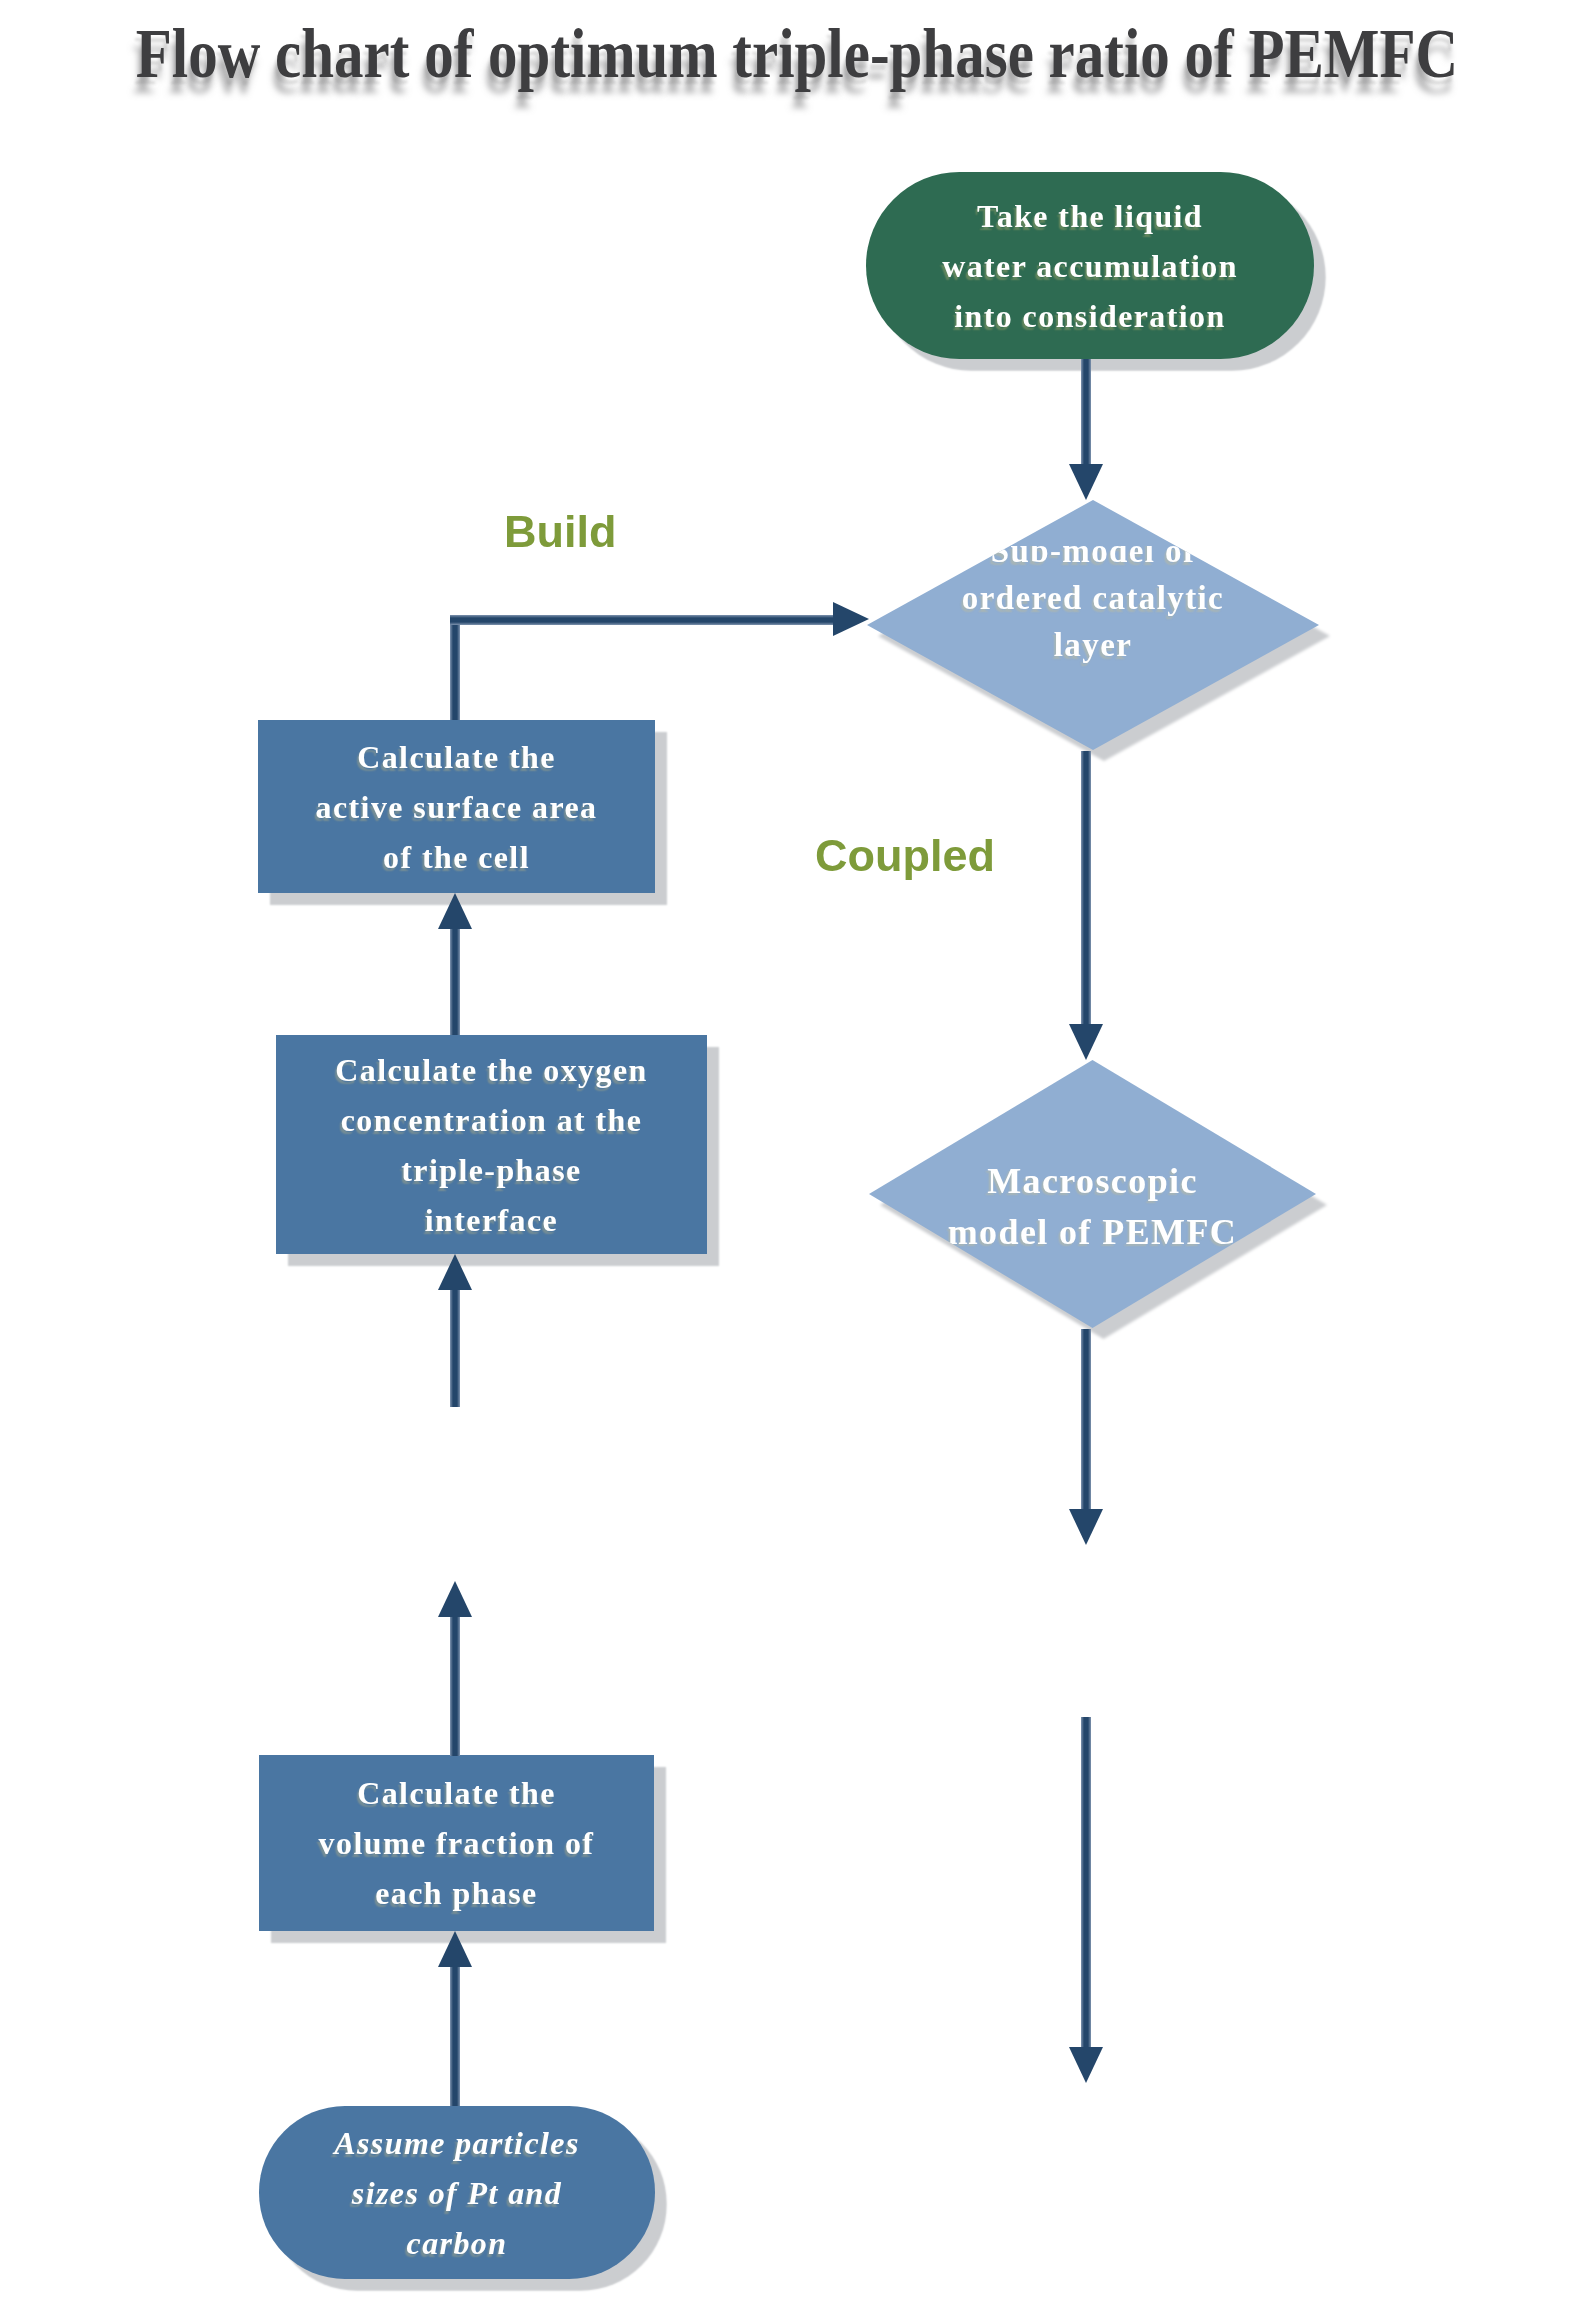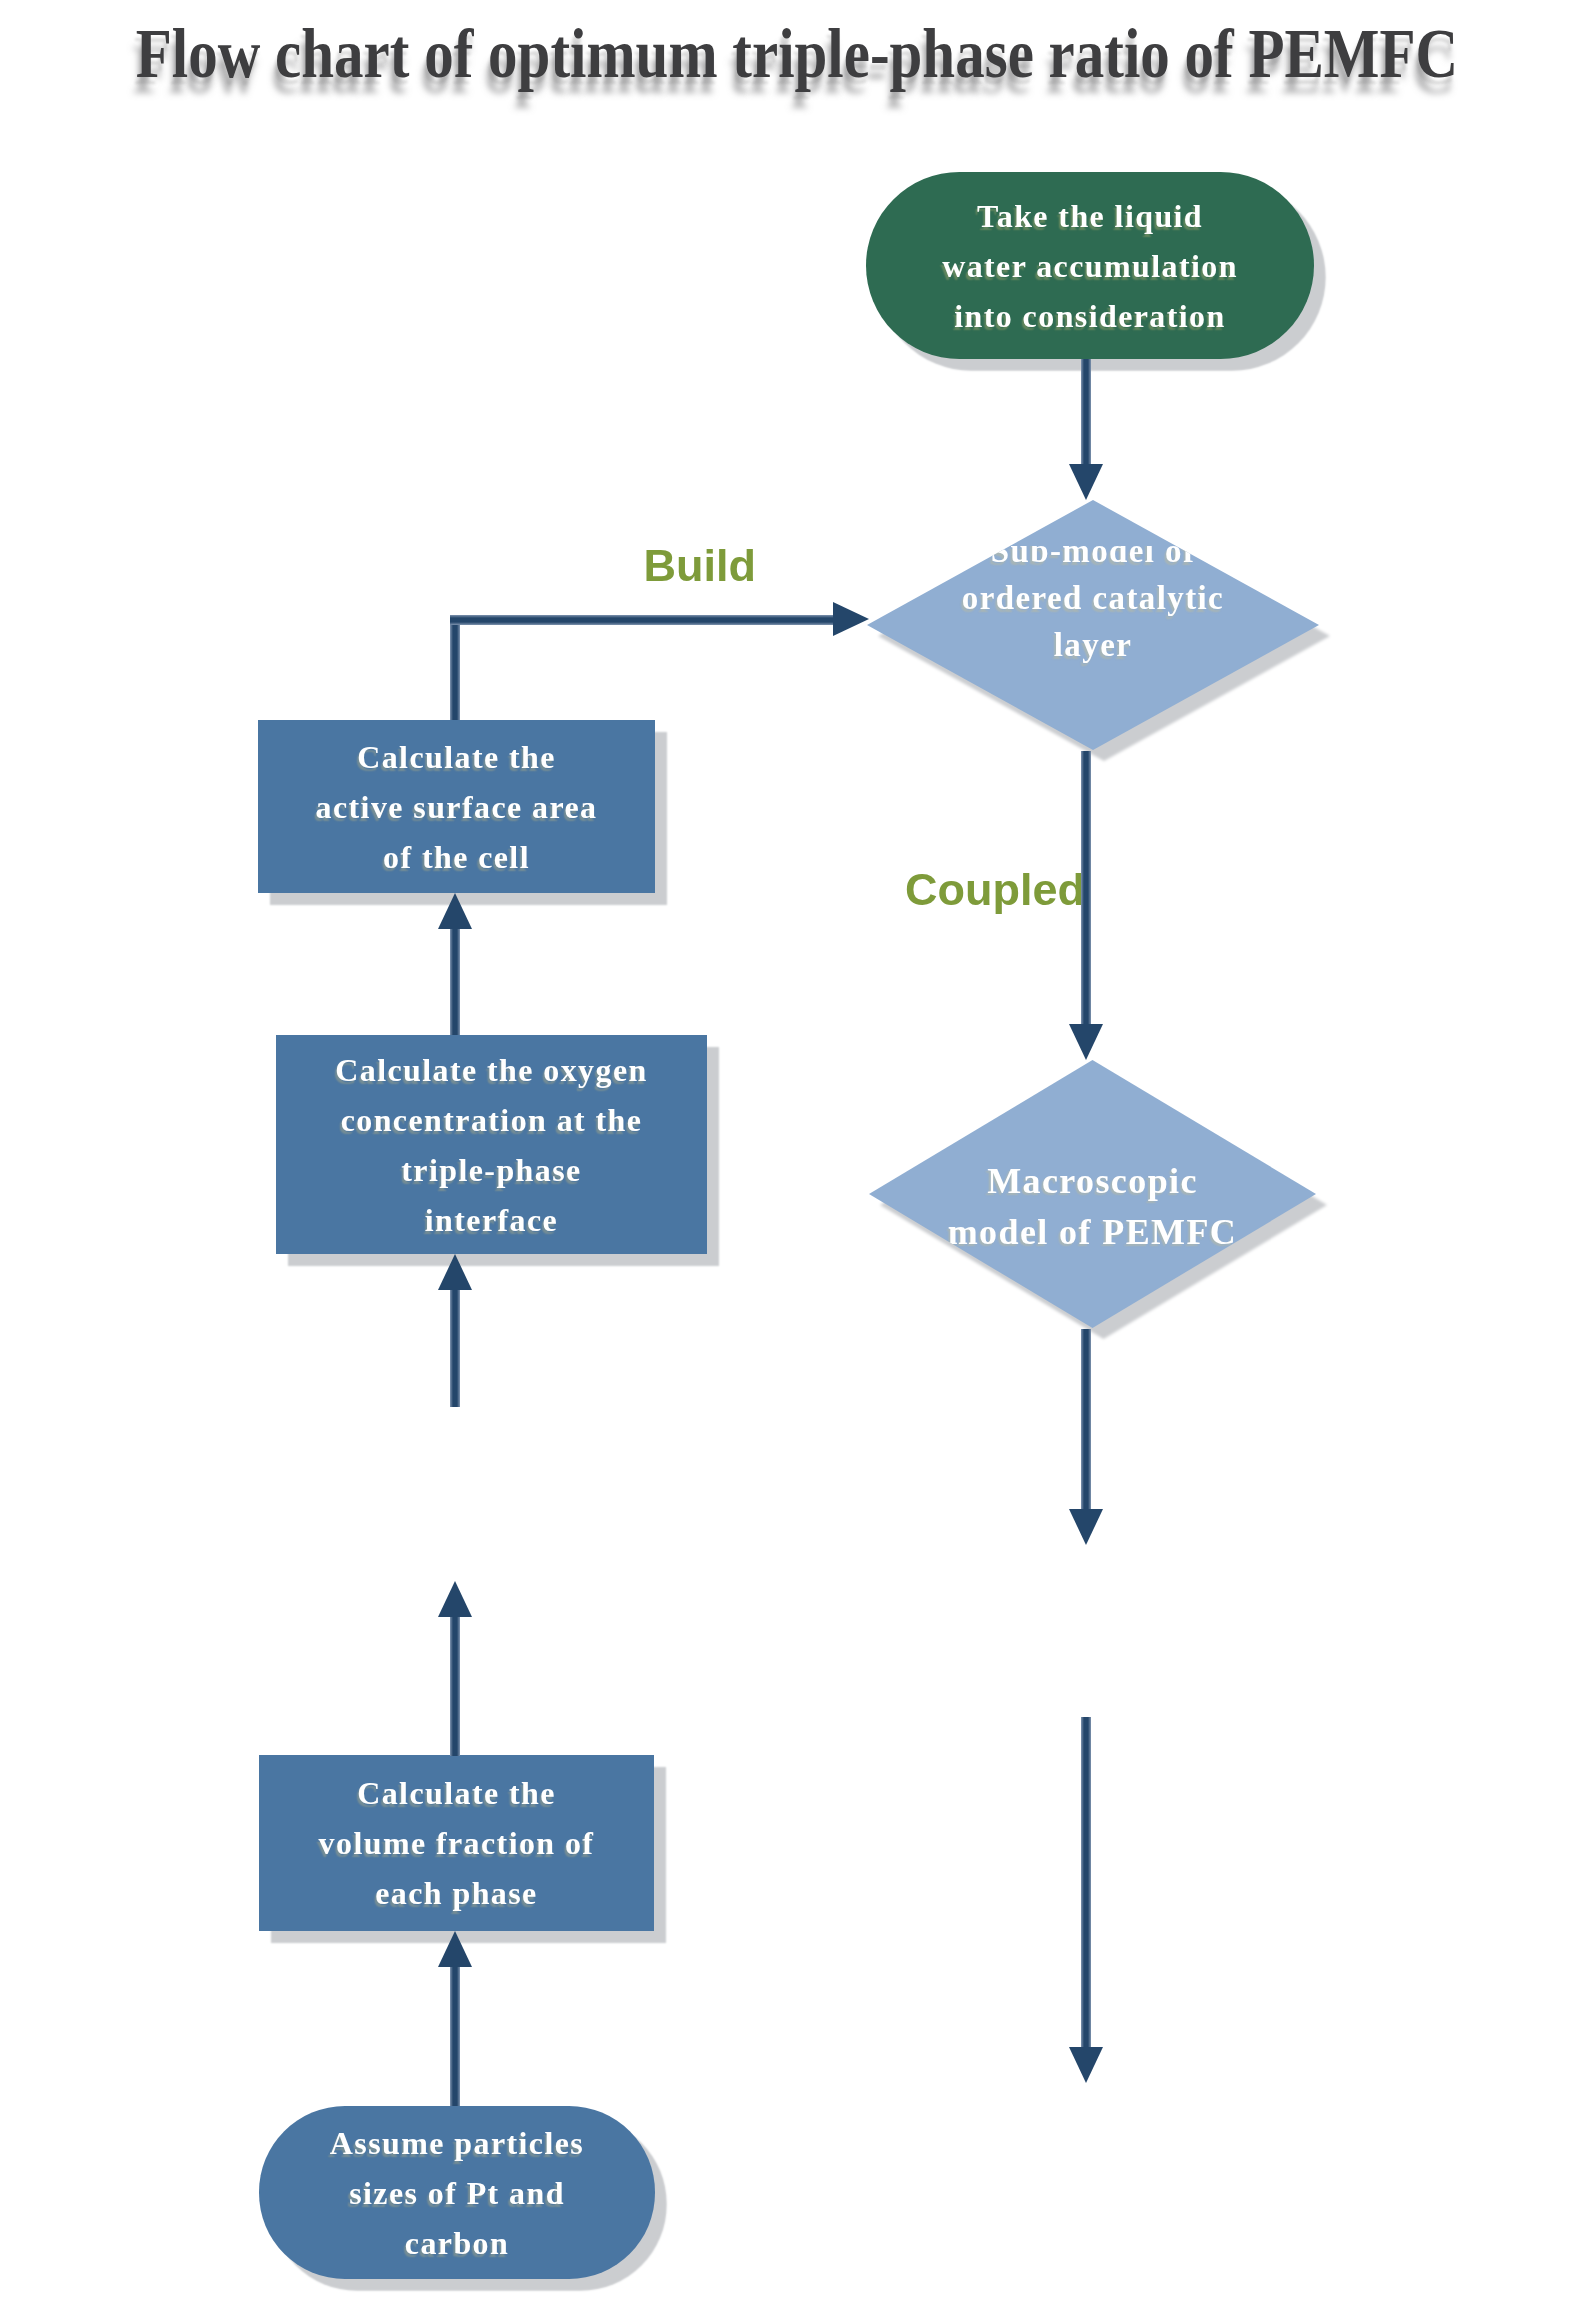--- a/index.html
+++ b/index.html
@@ -51,21 +51,21 @@
     border-top:36px solid #24466A;}
   .head-up{position:absolute;width:0;height:0;
     border-left:17px solid transparent;border-right:17px solid transparent;
     border-bottom:36px solid #24466A;}
   .head-right{position:absolute;width:0;height:0;
     border-top:17px solid transparent;border-bottom:17px solid transparent;
     border-left:36px solid #24466A;}
   
   .ann{
     position:absolute;font-family:"Liberation Sans", sans-serif;font-weight:bold;
-    font-size:45px;color:#7E9B3A;text-align:right;margin-top:34px;
+    font-size:45px;color:#7E9B3A;text-align:left;
   }
 </style>
 </head>
 <body>
 
 <div id="canvas">
 
   <div id="title">Flow chart of optimum triple-phase ratio of PEMFC</div>
 
   <div class="node stadium green" style="left:866px;top:172px;width:448px;height:187px;border-radius:94px;">
@@ -106,21 +106,21 @@
 interface</div>
   </div>
 
 
   <div class="node rect blue-m" style="left:259px;top:1755px;width:395px;height:176px;">
     <div class="node-label">Calculate the
 volume fraction of
 each phase</div>
   </div>
 
-  <div class="node stadium blue-m" style="left:259px;top:2106px;width:396px;height:173px;border-radius:86px;">
+  <div class="node stadium blue-m" style="left:259px;top:2106px;width:396px;height:173px;border-radius:86px;font-style:italic;">
     <div class="node-label">Assume particles
 sizes of Pt and
 carbon</div>
   </div>
 
   <div class="ann" style="left:504px;top:506px;width:252px;">Build</div>
   <div class="ann" style="left:815px;top:830px;width:270px;">Coupled</div>
 
   <div class="vline" style="left:1081px;top:359px;height:107px;"></div>
   <div class="head-down" style="left:1069px;top:464px;"></div>

